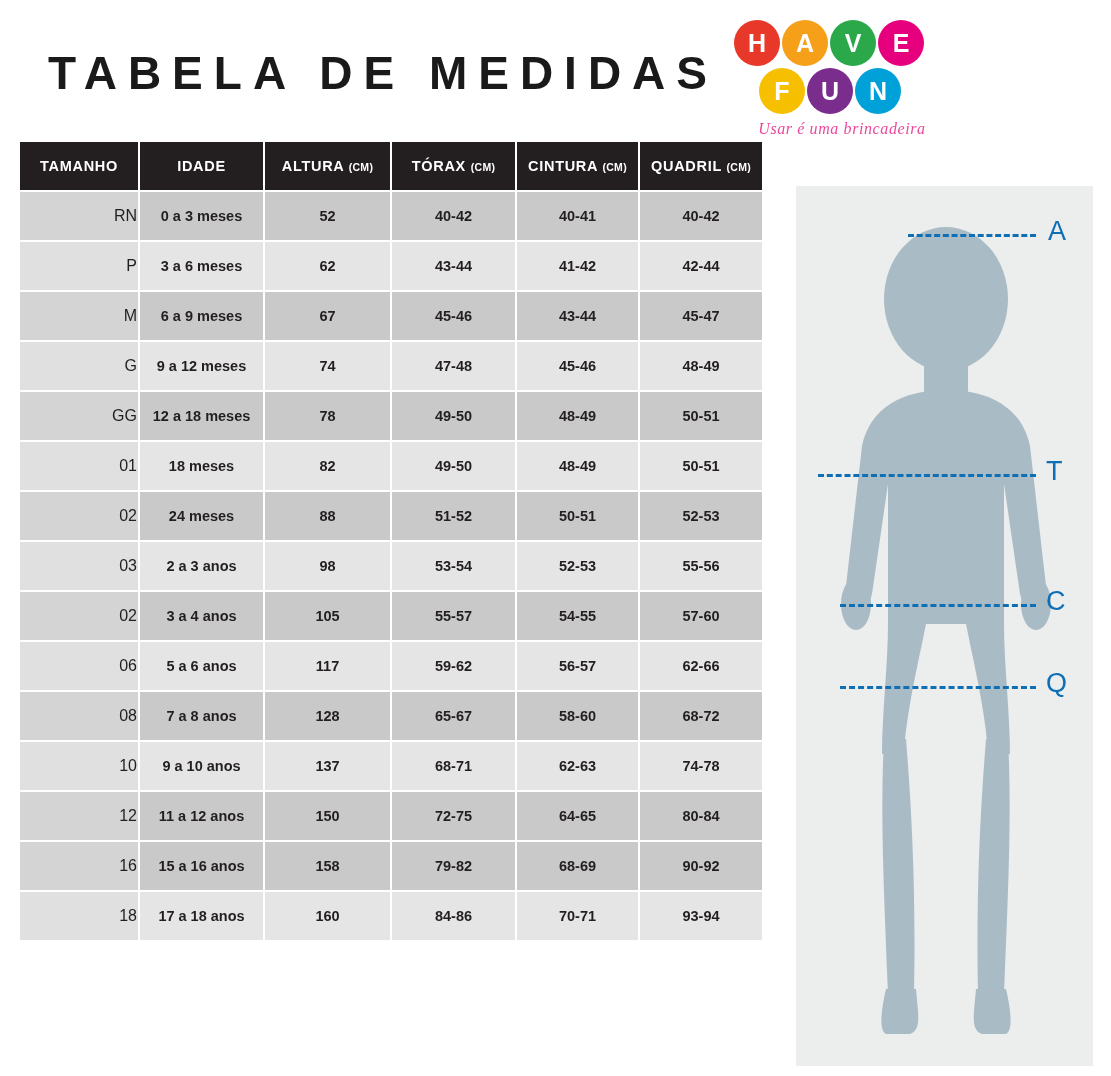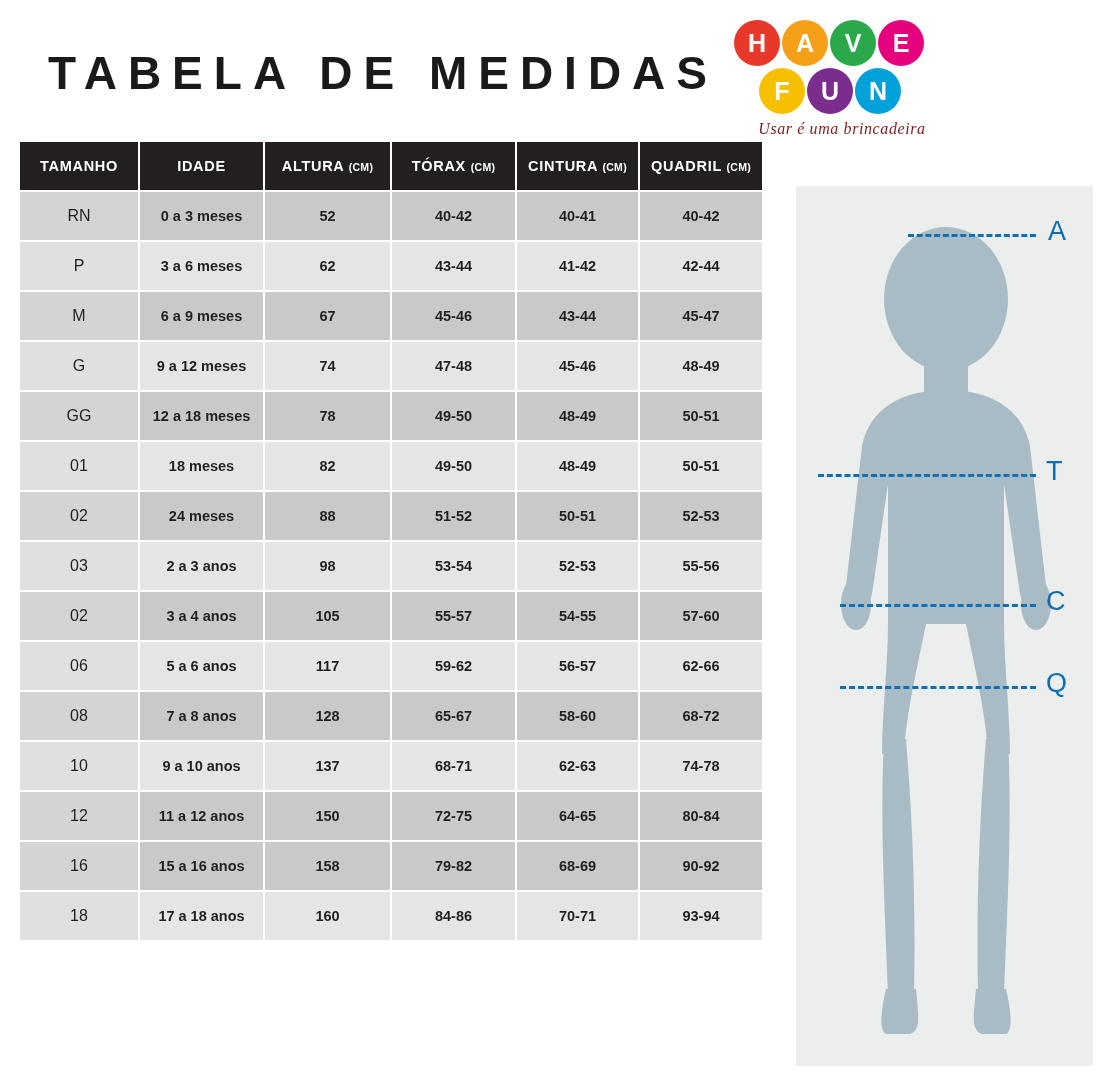--- a/index.html
+++ b/index.html
@@ -60,21 +60,21 @@
   }
   .logo-tagline {
     position: absolute;
     left: 6px;
     top: 104px;
     width: 224px;
     text-align: center;
     font-family: "Liberation Serif", serif;
     font-style: italic;
     font-size: 16px;
-    color: #7f1d1d;
+    color: #ec4899;
     letter-spacing: 0.6px;
   }
 
   
   .content {
     position: relative;
     padding: 0 18px;
     display: flex;
     align-items: flex-start;
   }
@@ -109,20 +109,21 @@
     color: #231f20;
     font-weight: bold;
   }
   table.size-table tr.alt td {
     background: #e5e5e5;
   }
   table.size-table td.size-cell {
     background: #d4d4d4;
     font-weight: normal;
     font-size: 16px;
+    text-align: right;
   }
   table.size-table tr.alt td.size-cell {
     background: #e0e0e0;
   }
   col.c-tam { width: 118px; }
   col.c-idade { width: 123px; }
   col.c-altura { width: 125px; }
   col.c-torax  { width: 123px; }
   col.c-cint   { width: 121px; }
   col.c-quad   { width: 122px; }

